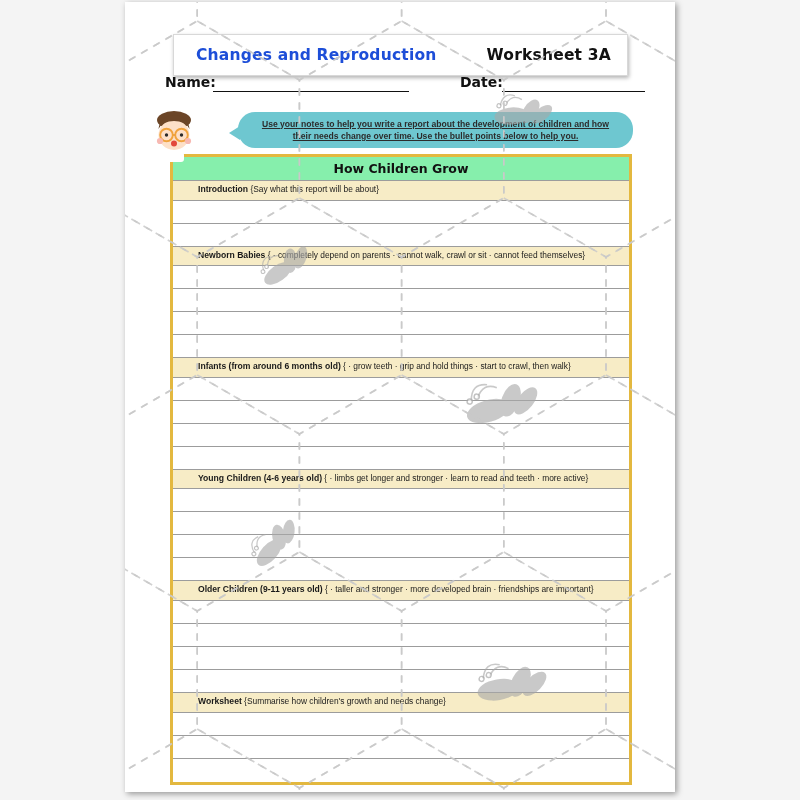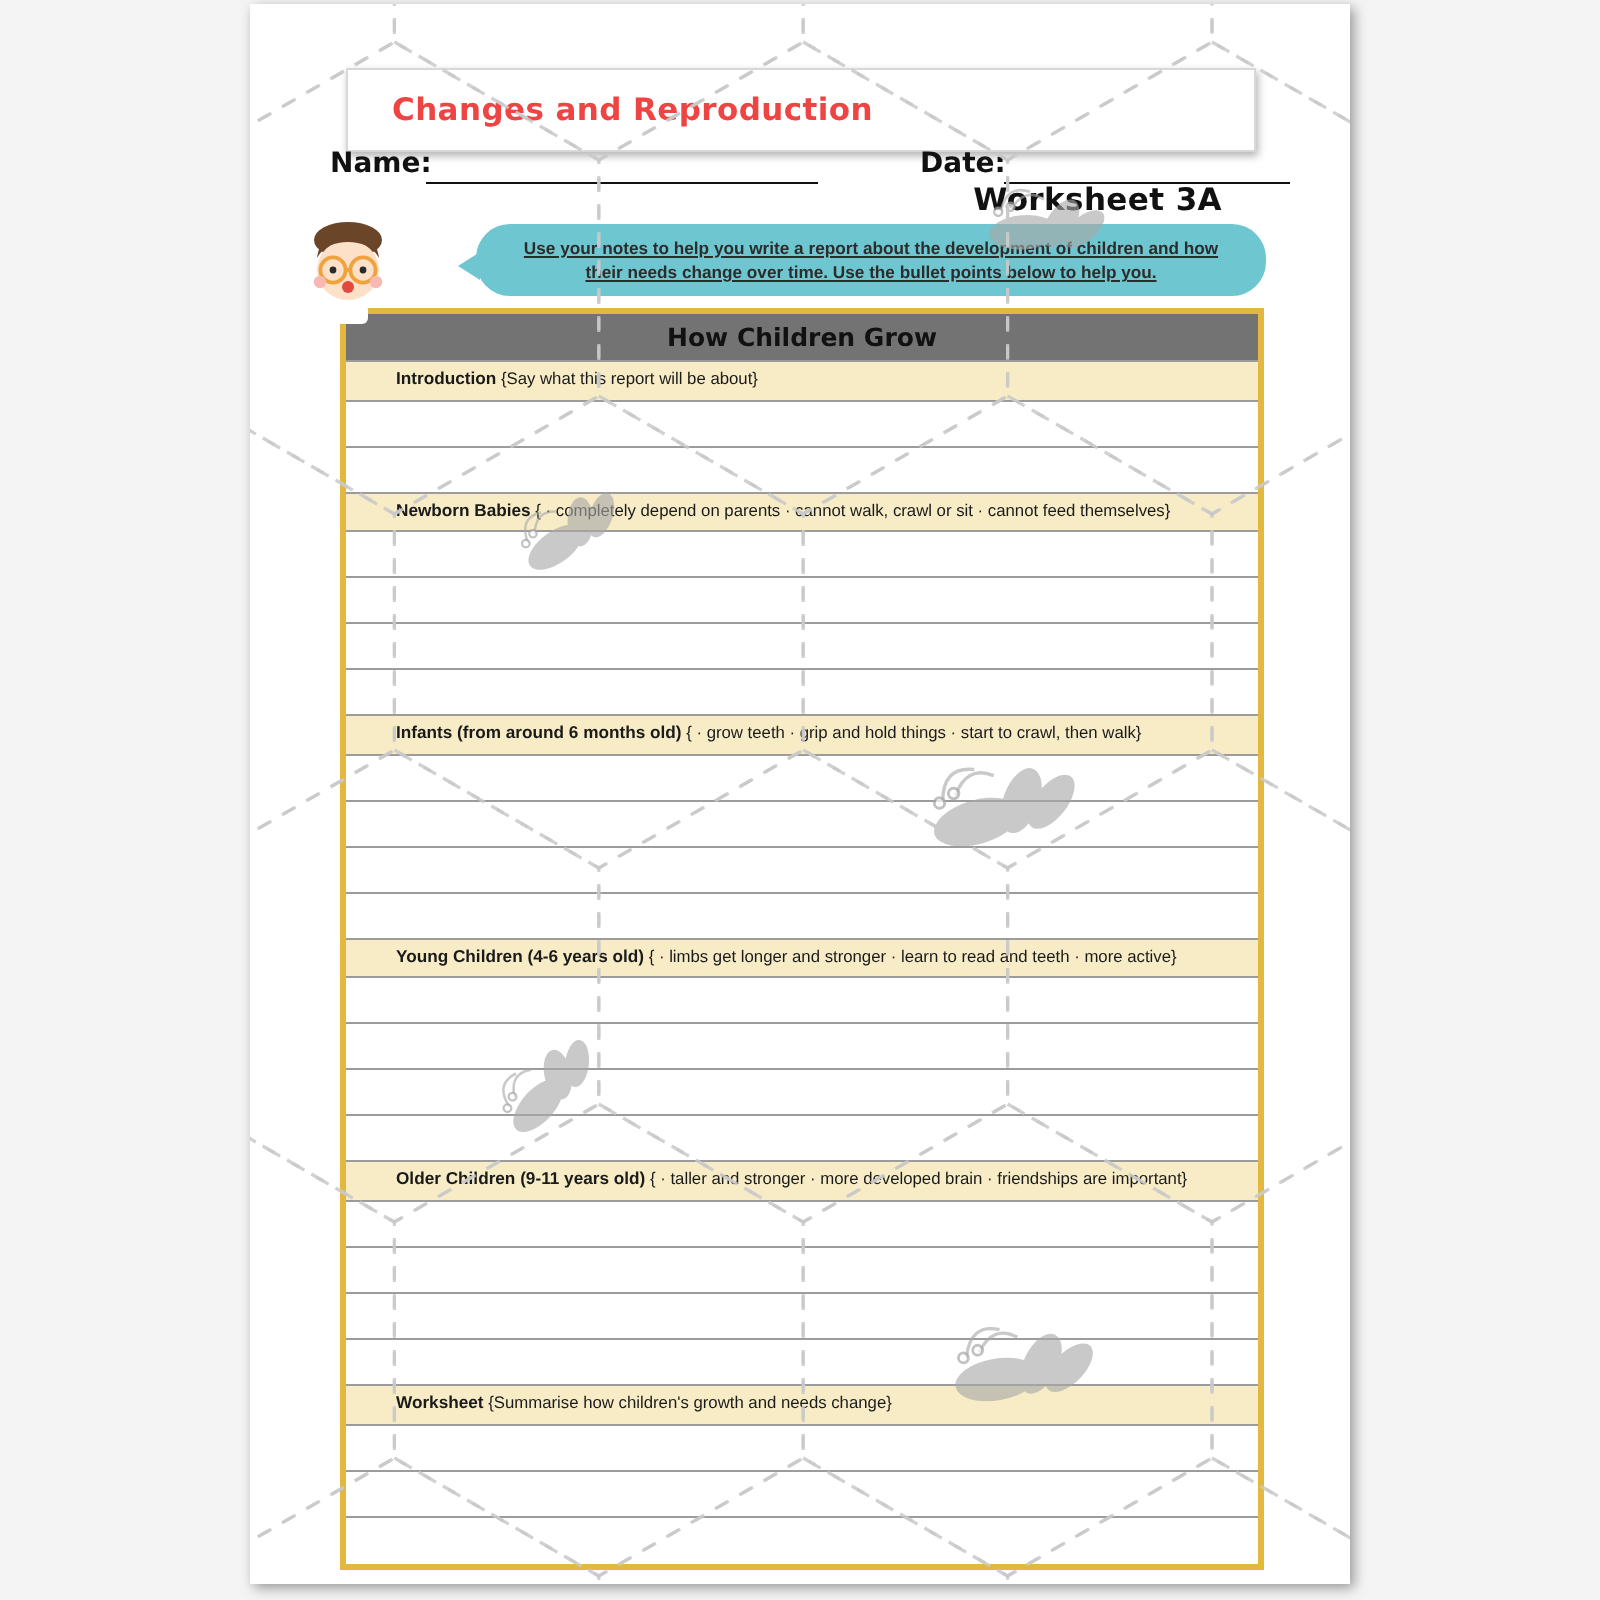--- a/index.html
+++ b/index.html
@@ -39,27 +39,27 @@
     width: 455px; height: 42px;
     background: #fff;
     border: 1px solid #d8d8d8;
     box-shadow: 1px 2px 4px rgba(0,0,0,0.30);
     z-index: 20;
   }
   #titlebar .t-left {
     position: absolute; left: 22px; top: 11px;
     font-family: "DejaVu Sans", sans-serif;
     font-weight: bold; font-size: 15.5px;
-    color: #ef4444; letter-spacing: .2px;
+    color: #1d4ed8; letter-spacing: .2px;
   }
   #titlebar .t-right {
     position: absolute; right: 16px; top: 11px;
     font-family: "DejaVu Sans", sans-serif;
     font-weight: bold; font-size: 15.5px;
-    color: #111; letter-spacing: .2px; margin-top: 45px;
+    color: #111; letter-spacing: .2px;
   }
 
   
   #namerow {
     position: absolute; left: 40px; top: 72px;
     width: 480px; height: 20px; z-index: 20;
   }
   .nd-label {
     position: absolute; top: 0;
     font-family: "DejaVu Sans", sans-serif;
@@ -110,21 +110,21 @@
     border: 3px solid #e3b83f;
     background: #fff;
     z-index: 21;
   }
   .sheet-title {
     height: 24px;
     display: flex; align-items: center; justify-content: center;
     border-bottom: 1px solid #9c9c9c;
     font-family: "DejaVu Sans", sans-serif;
     font-weight: bold; font-size: 12.5px; color: #111;
-    background: #737373;
+    background: #86efac;
   }
   .sec-head {
     background: #f7ecc6;
     border-bottom: 1px solid #9c9c9c;
     padding: 3px 8px 4px 8px;
     font-size: 8.4px; color: #1a1a1a;
     line-height: 1.35;
   }
   .sec-head b { font-weight: bold; font-size: 8.6px; padding-left: 17px; }
   .sec-head .prompt { font-weight: normal; }

